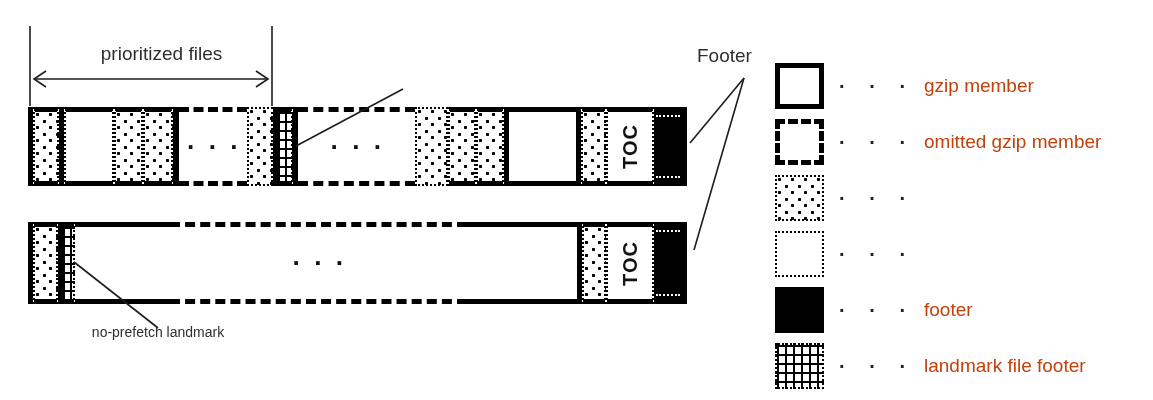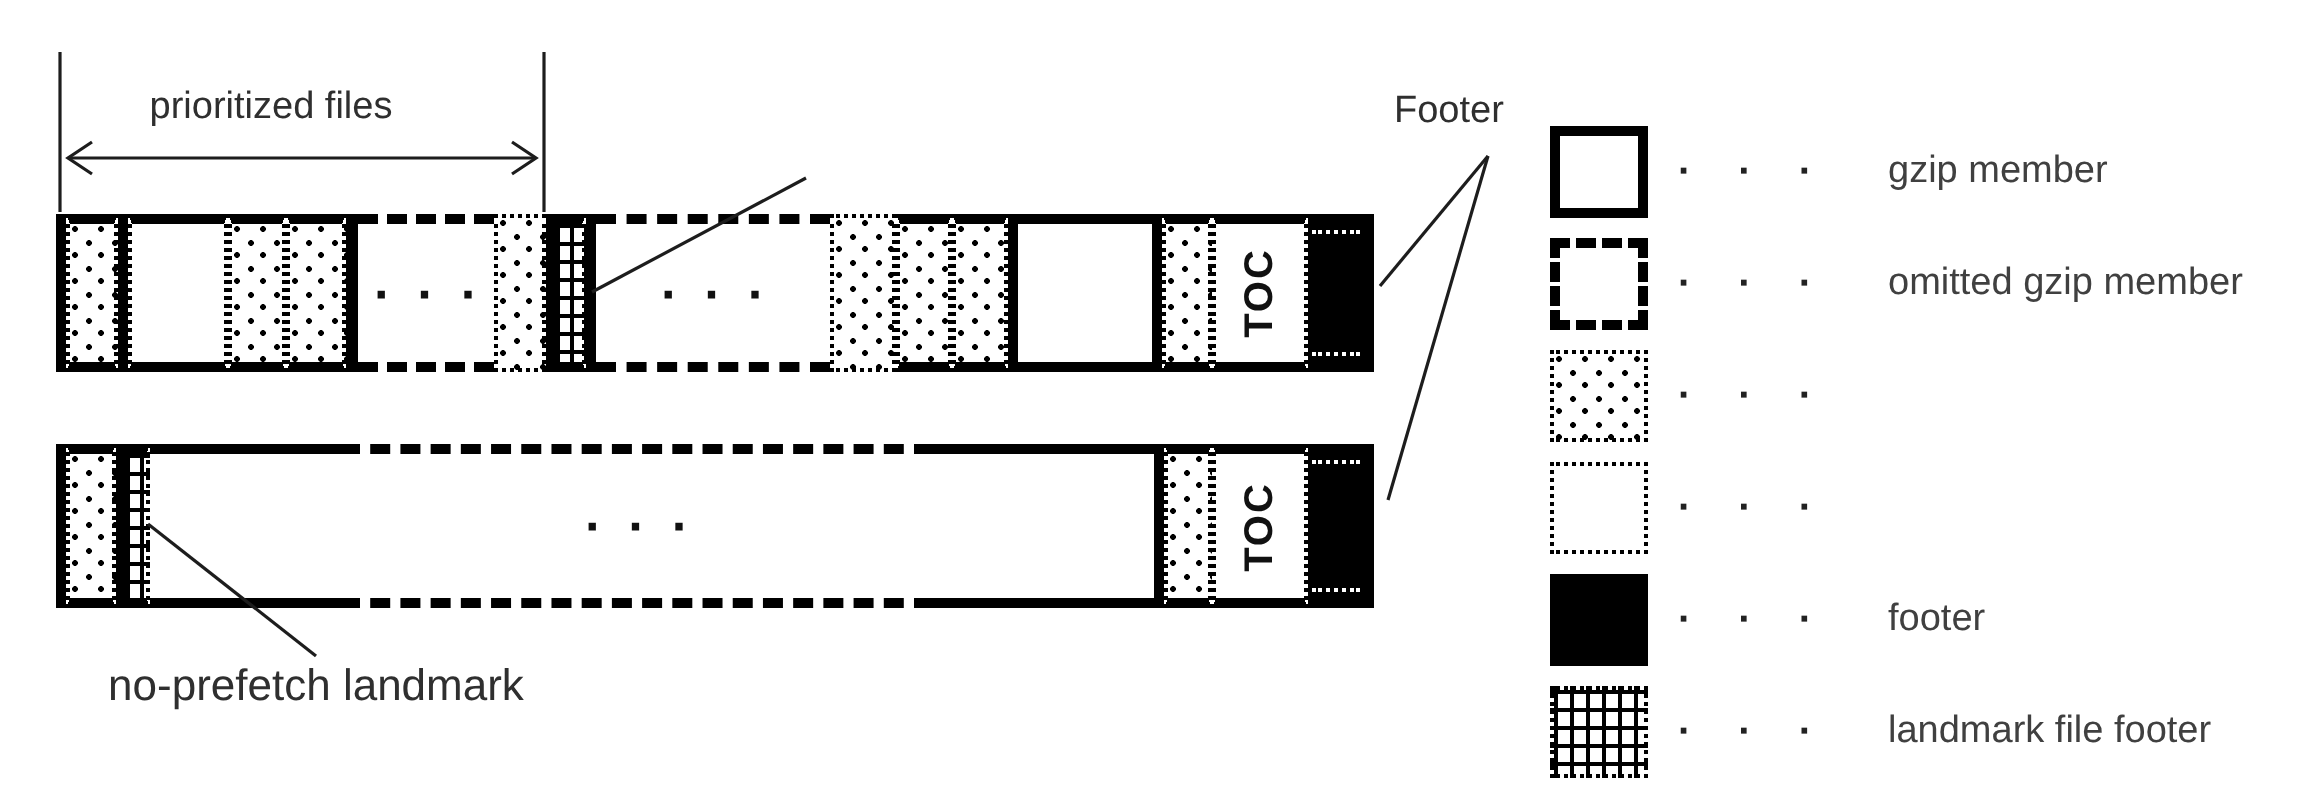--- a/index.html
+++ b/index.html
@@ -54,21 +54,21 @@
     background-color:#fff;
     background-image:radial-gradient(#000 1.4px, transparent 1.5px),radial-gradient(#000 1.4px, transparent 1.5px);
     background-size:13px 13px,13px 13px;background-position:3px 3px,9px 9px;}
   .sw-regular-file-payload{border:2px dotted #000;background:#fff;}
   .sw-footer{border:2px dotted #000;background:#000;}
   .sw-landmark-file-payload{border:2px dotted #000;
     background-color:#fff;
     background-image:linear-gradient(#000 2px, transparent 2px),linear-gradient(90deg,#000 2px, transparent 2px);
     background-size:8px 9px;}
   .legend-dots{width:78px;text-align:center;font-size:20px;font-weight:bold;letter-spacing:9px;color:#222;padding-left:14px;}
-  .legend-label{margin-left:28px;font-size:19px;color:#404040;white-space:nowrap;}
+  .legend-label{margin-left:8px;font-size:19px;color:#c2410c;white-space:nowrap;}
 </style>
 </head>
 <body>
 
 <div class="canvas">
 
   <svg class="overlay" viewBox="0 0 1153 400" xmlns="http://www.w3.org/2000/svg">
     <g stroke="#1d1d1d" stroke-width="1.6" fill="none">
 
       <line x1="30" y1="26" x2="30" y2="106"></line>
@@ -79,26 +79,26 @@
 
       <line x1="403" y1="89" x2="296" y2="146"></line>
 
       <line x1="744" y1="78" x2="690" y2="143"></line>
       <line x1="744" y1="78" x2="694" y2="250"></line>
 
       <line x1="74" y1="262" x2="158" y2="328"></line>
     </g>
   </svg>
 
-  <div class="txt txt-center" style="left:14px;top:43px;width:243px;font-size:19px;">prioritized files</div>
+  <div class="txt txt-center" style="left:40px;top:43px;width:243px;font-size:19px;">prioritized files</div>
 
 
   <div class="txt" style="left:697px;top:45px;font-size:19px;">Footer</div>
 
-  <div class="txt txt-center" style="left:32px;top:331px;width:252px;font-size:22px;line-height:23px;">
+  <div class="txt txt-center" style="left:32px;top:321px;width:252px;font-size:14px;line-height:23px;">
     <div>no-prefetch landmark</div>
   </div>
 
   <div class="bar" id="bar-top" style="left:28px;top:107px;width:659px;height:79px;">
       <div class="vband" style="width: 5px;"></div>
       <div class="seg f-dots d-lr e-solid" style="width: 26px;"></div>
       <div class="vband" style="width: 5px;"></div>
       <div class="seg f-white d-lr e-solid" style="width: 50px;"></div>
       <div class="seg f-dots d-lr e-solid" style="width: 29px;"></div>
       <div class="seg f-dots d-lr e-solid" style="width: 30px;"></div>

